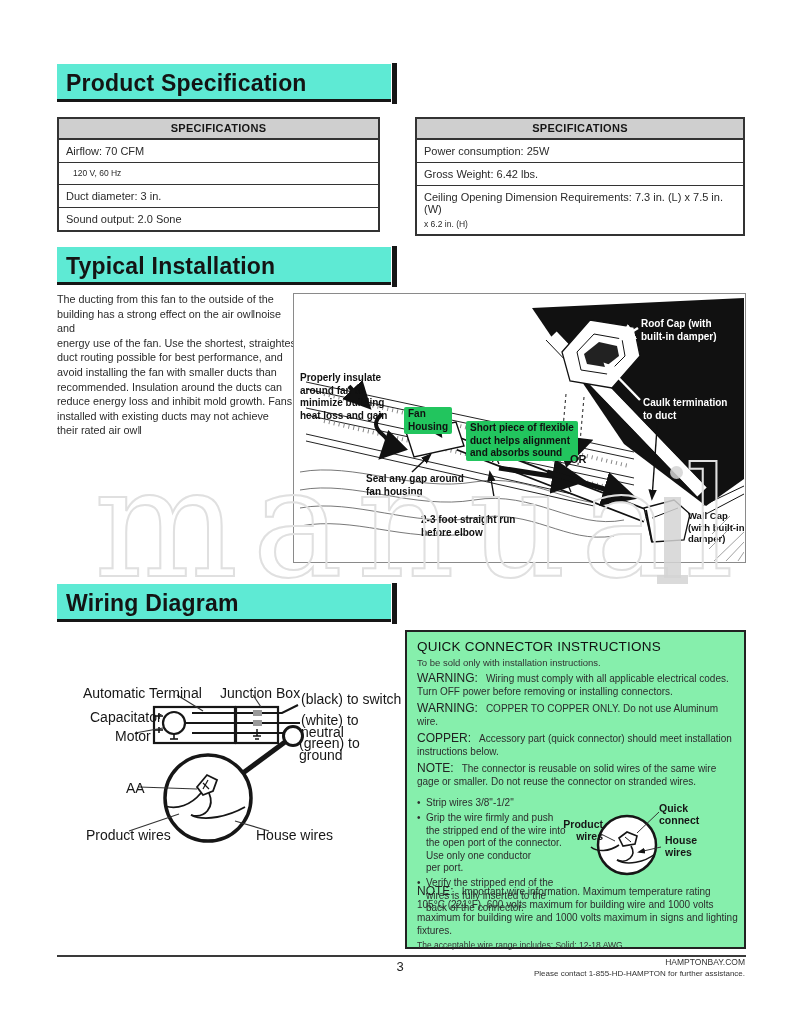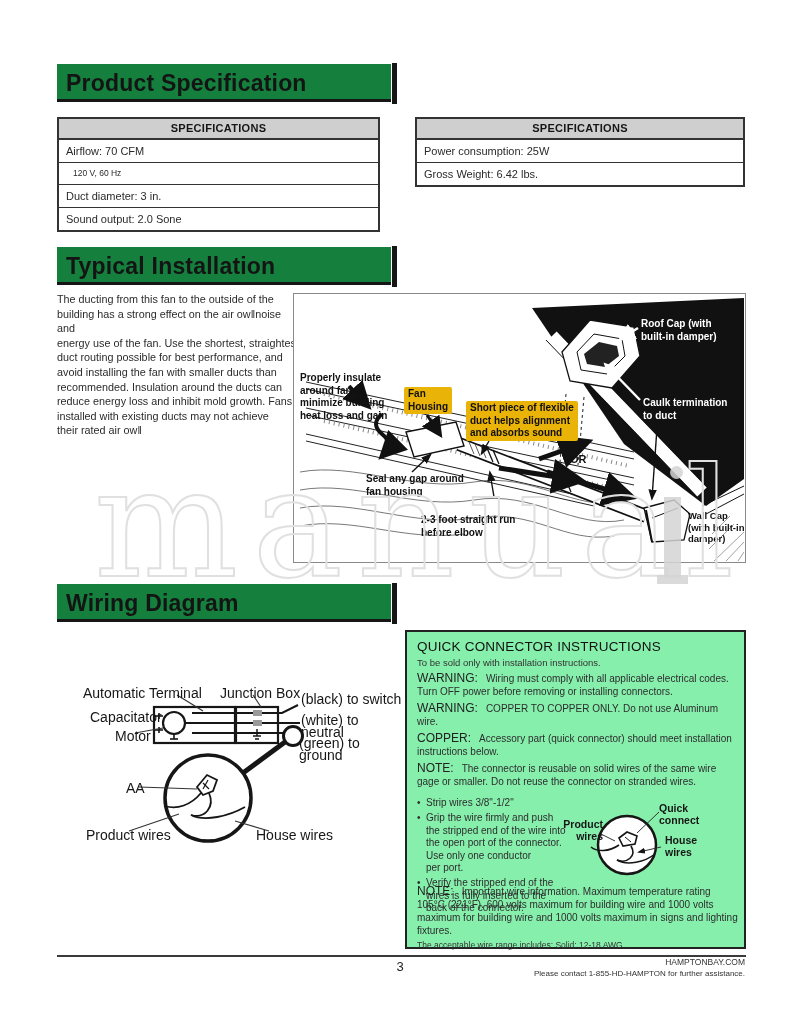--- a/index.html
+++ b/index.html
@@ -3,40 +3,40 @@
 <meta charset="utf-8">
 <style>
   html,body{margin:0;padding:0;}
   body{
     width:800px;height:1036px;position:relative;background:#ffffff;
     font-family:"Liberation Sans",sans-serif;color:#1f1f1f;overflow:hidden;
   }
   .ml{white-space:pre-line;}
   
   .sec-hdr{
-    position:absolute;left:57px;width:334px;height:38px;background:#15803d;
+    position:absolute;left:57px;width:334px;height:38px;background:#5eead4;
     border-bottom:3px solid #161616;font-weight:bold;font-size:23px;line-height:38px;
     padding-left:9px;box-sizing:border-box;letter-spacing:.2px;color:#141414;
   }
   .sec-tick{position:absolute;left:392px;width:5px;height:41px;background:#161616;}
   
   .spec-table{position:absolute;border:2px solid #333;background:#fff;box-sizing:border-box;}
   .spec-th{height:19px;background:#cfcfcf;border-bottom:2px solid #333;text-align:center;
     font-weight:bold;font-size:11px;line-height:19px;letter-spacing:.3px;color:#161616;}
   .spec-row{border-bottom:1.5px solid #333;font-size:11px;padding:5px 6px 5px 7px;color:#2a2a2a;}
   .spec-row:last-child{border-bottom:none;}
   .spec-row.small{font-size:8.5px;padding:5px 6px 6px 14px;}
   .cell-sub{font-size:8.5px;margin-top:4px;color:#2a2a2a;}
   
   .ti-para{position:absolute;left:57px;top:292px;width:242px;font-size:10.8px;line-height:14.6px;color:#2b2b2b;}
   
   .fig{position:absolute;left:293px;top:293px;width:453px;height:270px;border:1.5px solid #8a8a8a;background:#fff;box-sizing:border-box;}
   .fig-label{position:absolute;font-size:10px;font-weight:600;line-height:12.5px;color:#101010;}
   .fig-label.white{color:#ffffff;}
-  .fig-label.boxed{background:#eab308;padding:1px 4px;border-radius:2px;}
+  .fig-label.boxed{background:#22c55e;padding:1px 4px;border-radius:2px;margin-top:20px;}
   
   .watermark{
     position:absolute;left:94px;top:448px;z-index:6;pointer-events:none;
     font-family:"DejaVu Serif",serif;font-size:152px;line-height:1;letter-spacing:14px;
     color:transparent;-webkit-text-stroke:2px #e0e0e0;
   }
   .wm-dot{position:absolute;left:670px;top:466px;width:13px;height:13px;border-radius:50%;background:#d4d4d4;opacity:.85;z-index:7;pointer-events:none;}
   .wm-stem{position:absolute;left:664px;top:497px;width:17px;height:81px;background:#d4d4d4;opacity:.85;z-index:7;pointer-events:none;}
   .wm-foot{position:absolute;left:657px;top:575px;width:31px;height:9px;background:#d4d4d4;opacity:.85;z-index:7;pointer-events:none;}
   
@@ -74,20 +74,24 @@
   <div class="spec-row">Airflow: 70 CFM</div>
   <div class="spec-row small">120 V, 60 Hz</div>
   <div class="spec-row">Duct diameter: 3 in.</div>
   <div class="spec-row">Sound output: 2.0 Sone</div>
 </div>
 
 <div class="spec-table" style="left:415px;top:117px;width:330px;">
   <div class="spec-th">SPECIFICATIONS</div>
   <div class="spec-row">Power consumption: 25W</div>
   <div class="spec-row">Gross Weight: 6.42 lbs.</div>
+  <div class="spec-row">
+    <div>Ceiling Opening Dimension Requirements: 7.3 in. (L) x 7.5 in. (W)</div>
+    <div class="cell-sub">x 6.2 in. (H)</div>
+  </div>
 </div>
 
 <div class="sec-hdr" style="top:247px;">Typical Installation</div>
 <div class="sec-tick" style="top:246px;"></div>
 
 <div class="ti-para ml">The ducting from this fan to the outside of the
 building has a strong effect on the air ow‖noise and
 energy use of the fan. Use the shortest, straightest
 duct routing possible for best performance, and
 avoid installing the fan with smaller ducts than

